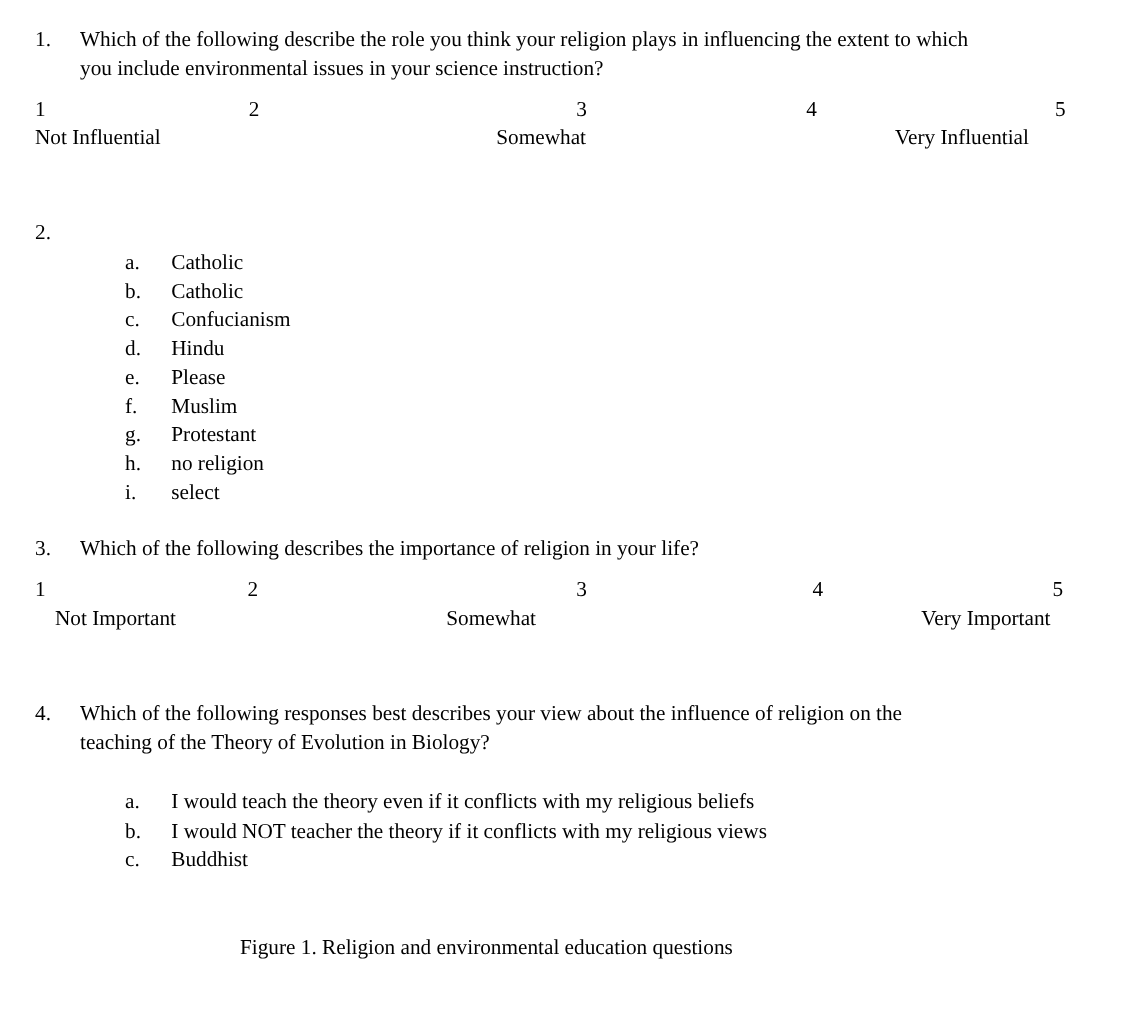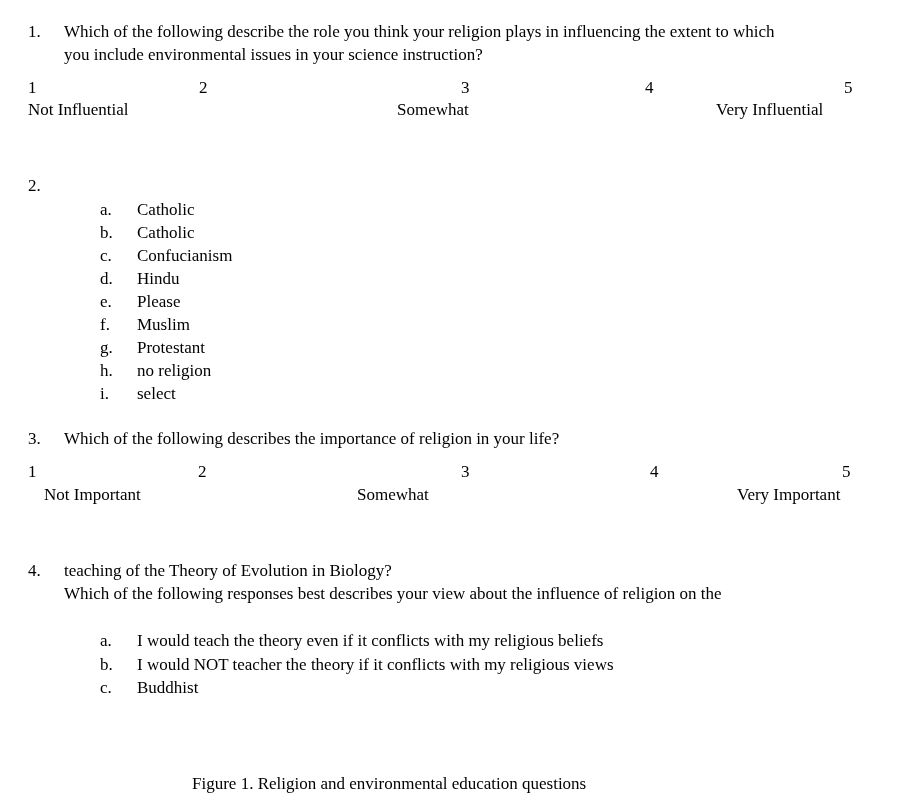--- a/index.html
+++ b/index.html
@@ -120,35 +120,35 @@
   </div>
   <div class="srow" style="top:483px">
     <span style="left:44px">Not Important</span>
     <span style="left:357px">Somewhat</span>
     <span style="left:737px">Very Important</span>
   </div>
 
   <div class="q" style="top:559px">
     <span class="qnum">4.</span>
     <span class="qtext">
+      <span class="qline">Which of the following responses best describes your view about the influence of religion on the</span>
       <span class="qline">teaching of the Theory of Evolution in Biology?</span>
-      <span class="qline">Which of the following responses best describes your view about the influence of religion on the</span>
     </span>
   </div>
 
   <div class="optlist optlist-q4" style="top:629px">
     <div class="opt">
       <span class="optletter">a.</span>
       <span class="optlabel">I would teach the theory even if it conflicts with my religious beliefs</span>
     </div>
     <div class="opt">
       <span class="optletter">b.</span>
       <span class="optlabel">I would NOT teacher the theory if it conflicts with my religious views</span>
     </div>
     <div class="opt">
       <span class="optletter">c.</span>
       <span class="optlabel">Buddhist</span>
     </div>
   </div>
 
-  <div class="caption" style="top:772px">Figure 1. Religion and environmental education questions</div>
+  <div class="caption" style="top:746px">Figure 1. Religion and environmental education questions</div>
 
 </div>
 
 </body></html>

